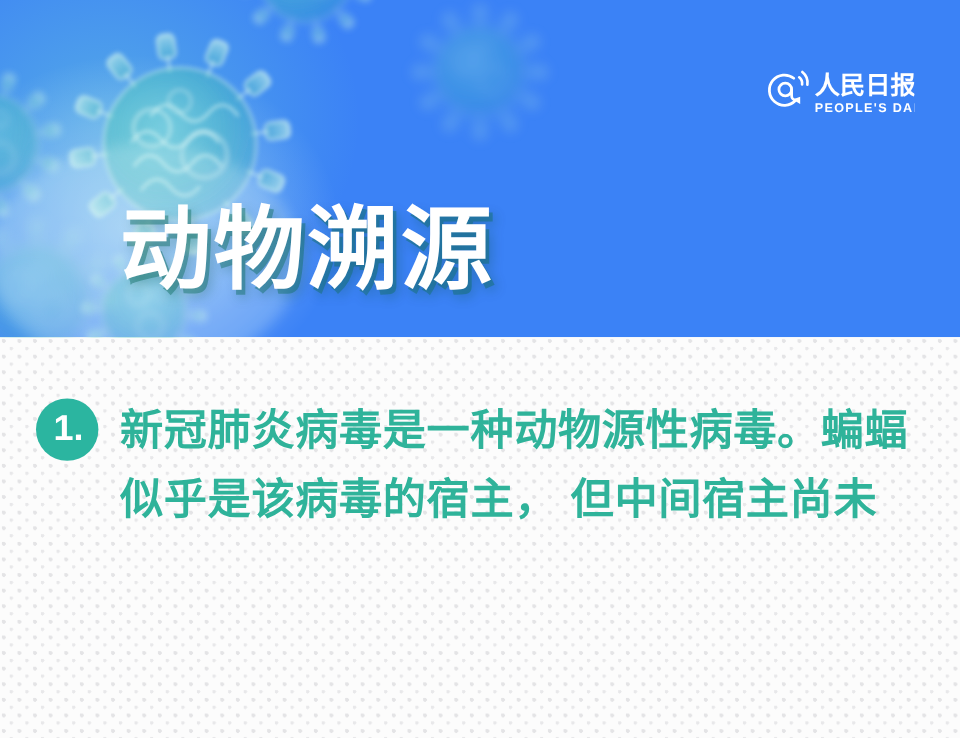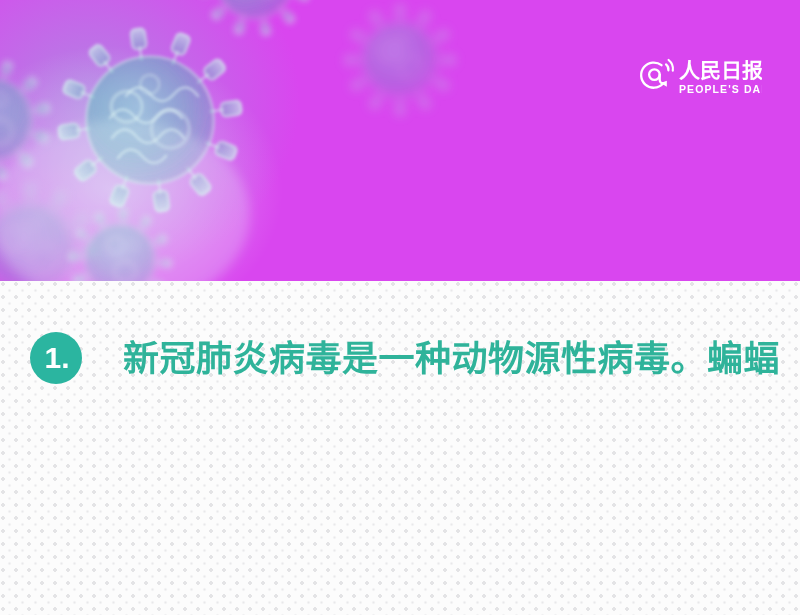--- a/index.html
+++ b/index.html
@@ -19,21 +19,21 @@
     background: #fdfdfd;
   }
 
   
   .header {
     position: absolute;
     left: 0;
     top: 0;
     width: 800px;
     height: 281px;
-    background: #d946ef;
+    background: #3b82f6;
     overflow: hidden;
   }
 
   
   .header-glow {
     position: absolute;
     left: -60px;
     top: -40px;
     width: 520px;
     height: 420px;
@@ -119,21 +119,21 @@
     position: absolute;
     left: 100px;
     top: 0;
     width: 680px;
     font-size: 36px;
     line-height: 57px;
     font-weight: bold;
     color: #2FB39A;
     letter-spacing: 0.5px;
   }
-  .item-text .ln { display: block; white-space: pre; text-align: right; }
+  .item-text .ln { display: block; white-space: pre; }
 </style>
 </head>
 <body>
 
 <div id="poster">
 
   <div class="header">
 
     <div class="header-glow"></div>
 
@@ -258,26 +258,28 @@
       <g fill="none" stroke="#ffffff" stroke-width="2.2" stroke-linecap="round">
         <path d="M32.0 12.4 a6.5 6.5 0 0 1 2.4 6.0"></path>
         <path d="M34.6 8.0 a11.5 11.5 0 0 1 4.2 10.6"></path>
       </g>
 
       <text x="45" y="26" font-family="'DejaVu Sans','Liberation Sans',sans-serif" font-size="21" font-weight="bold" fill="#ffffff">人民日报</text>
 
       <text x="45" y="41" font-family="'Liberation Sans',sans-serif" font-size="10.5" font-weight="bold" letter-spacing="1.1" fill="#ffffff">PEOPLE'S DAILY</text>
     </svg>
 
+    <div class="poster-title">动物溯源</div>
   </div>
 
   <div class="body-area">
 
     <div class="item">
       <div class="badge">1.</div>
       <div class="item-text">
         <span class="ln">新冠肺炎病毒是一种动物源性病毒。蝙蝠</span>
+        <span class="ln">似乎是该病毒的宿主， 但中间宿主尚未</span>
       </div>
     </div>
 
   </div>
 
 </div>
 
 </body></html>

